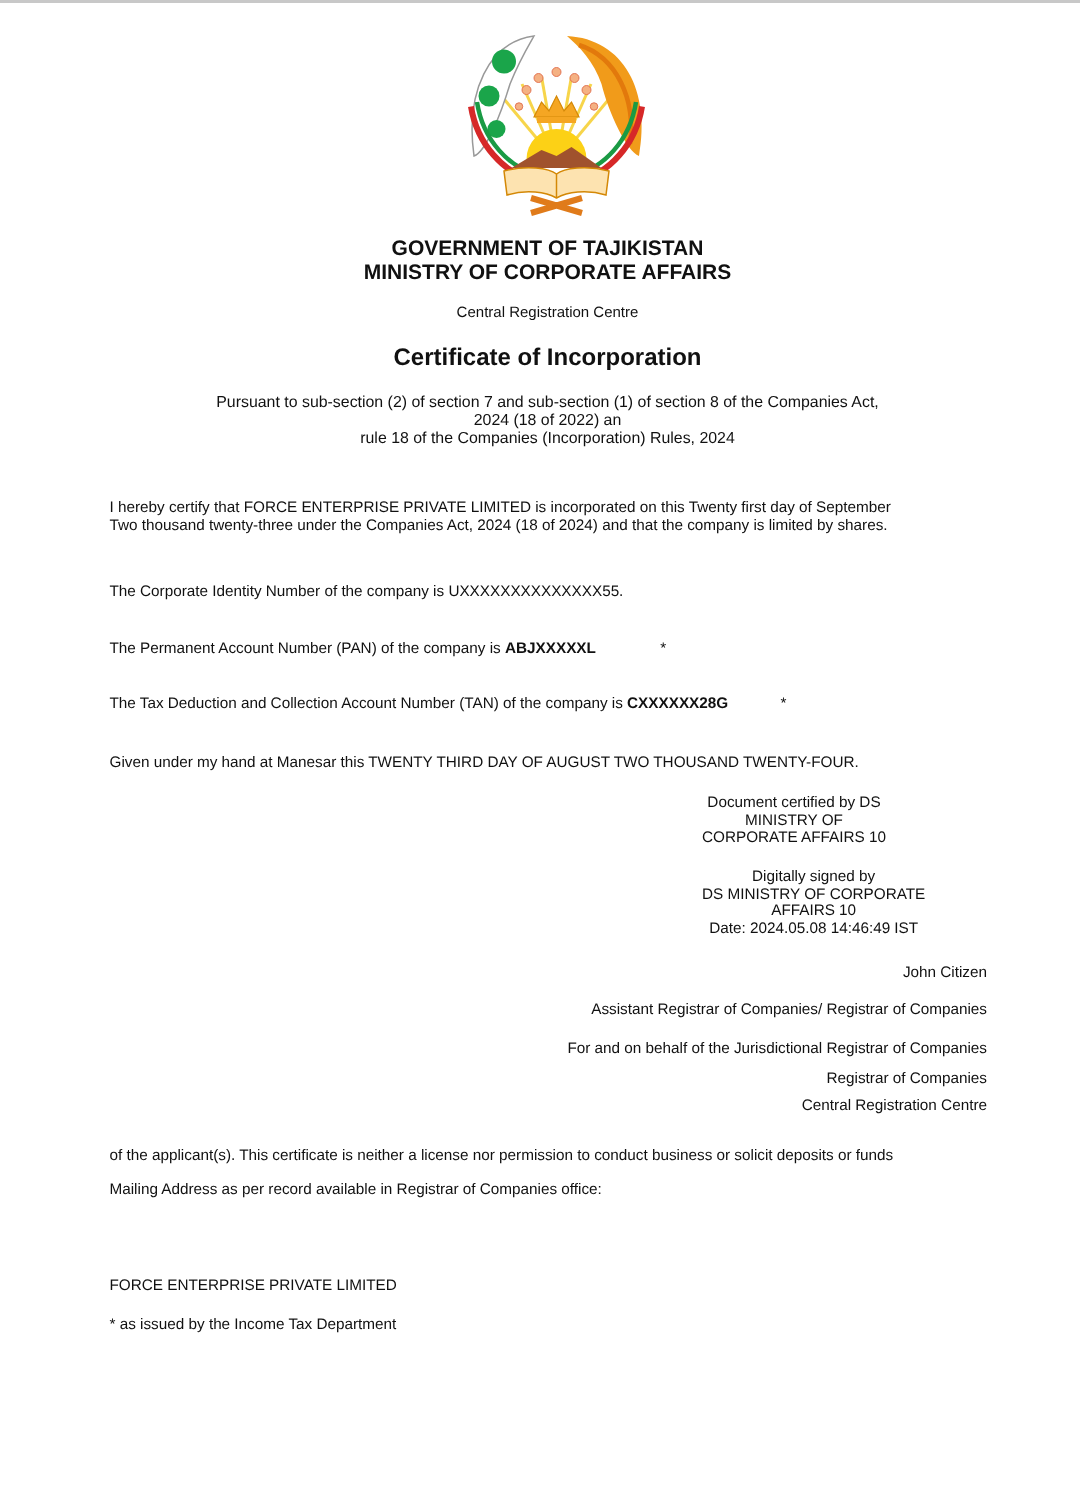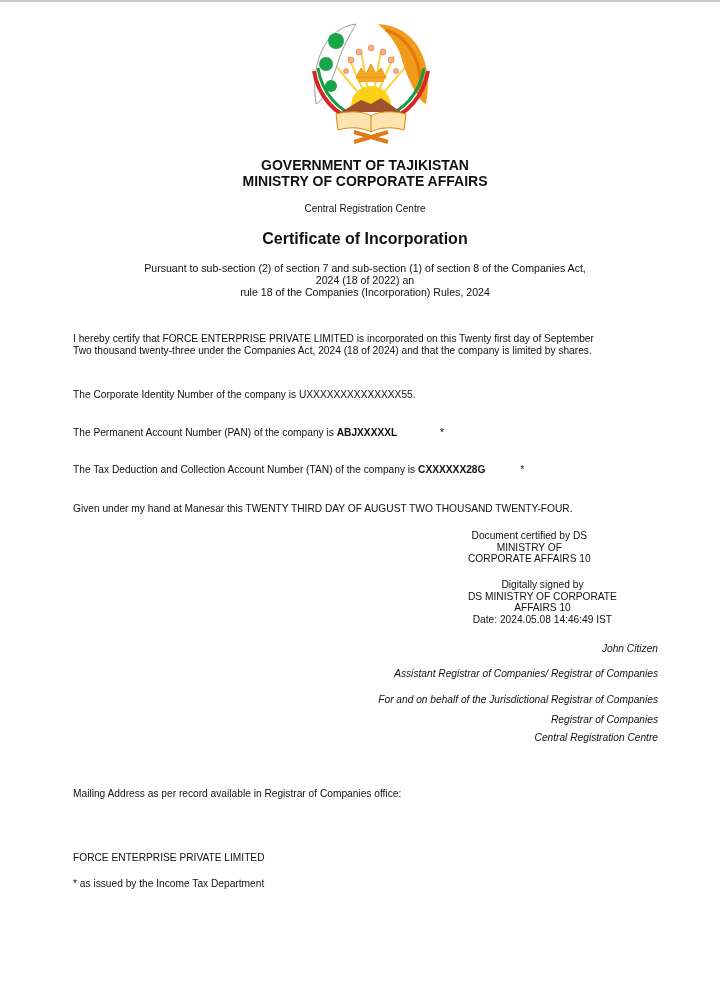--- a/index.html
+++ b/index.html
@@ -5,21 +5,21 @@
   html, body { margin: 0; padding: 0; }
   body {
     width: 720px; height: 1000px; background: #ffffff; position: relative; overflow: hidden;
     font-family: "Liberation Sans", sans-serif; color: #111;
   }
   .topline { position: absolute; left: 0; top: 0; width: 720px; height: 2px; background: #c8c8c8; }
   .emblem { position: absolute; left: 306px; top: 16px; width: 130px; height: 128px; }
   .hdr { position: absolute; left: 0; width: 730px; text-align: center; font-weight: bold; font-size: 14px; line-height: 16px; }
   .center { position: absolute; left: 0; width: 730px; text-align: center; }
   .p { position: absolute; left: 73px; font-size: 10.2px; line-height: 11.5px; white-space: nowrap; }
-  .r { position: absolute; right: 62px; font-size: 10.2px; line-height: 11.5px; text-align: left; white-space: nowrap; font-style: italic; }
+  .r { position: absolute; right: 62px; font-size: 10.2px; line-height: 11.5px; text-align: left; white-space: nowrap; }
   .sig { position: absolute; left: 468px; font-size: 10.2px; line-height: 11.5px; white-space: nowrap; text-align: center; }
   b { font-weight: bold; }
   .wm { position: absolute; left: 567px; top: 984px; display: flex; align-items: center; font-size: 8px; color: #6a7fbf; letter-spacing: 0.2px; }
   .wm .org { background: #737373; color: #fff; font-weight: bold; padding: 0 2px; margin-left: 2px; border-radius: 2px; margin-top: 44px; }
 </style>
 </head>
 <body>
 
 <div class="topline"></div>
 
@@ -115,20 +115,21 @@
   <div>Date: 2024.05.08 14:46:49 IST</div>
 </div>
 
 <div class="r" style="top:643px">John Citizen</div>
 <div class="r" style="top:668px">Assistant Registrar of Companies/ Registrar of Companies</div>
 <div class="r" style="top:694px">For and on behalf of the Jurisdictional Registrar of Companies</div>
 <div class="r" style="top:714px">Registrar of Companies</div>
 <div class="r" style="top:732px">Central Registration Centre</div>
 
 <div class="p" style="top:765px">
+  <div>of the applicant(s). This certificate is neither a license nor permission to conduct business or solicit deposits or funds</div>
 </div>
 
 <div class="p" style="top:788px">Mailing Address as per record available in Registrar of Companies office:</div>
 <div class="p" style="top:852px">FORCE ENTERPRISE PRIVATE LIMITED</div>
 <div class="p" style="top:878px">* as issued by the Income Tax Department</div>
 
 <div class="wm">
   <svg width="14" height="10" viewBox="0 0 14 10">
     <circle cx="2" cy="8" r="1.2" fill="#2a7fc0"></circle>
       <circle cx="6" cy="6" r="1.2" fill="#9b59b6"></circle>

